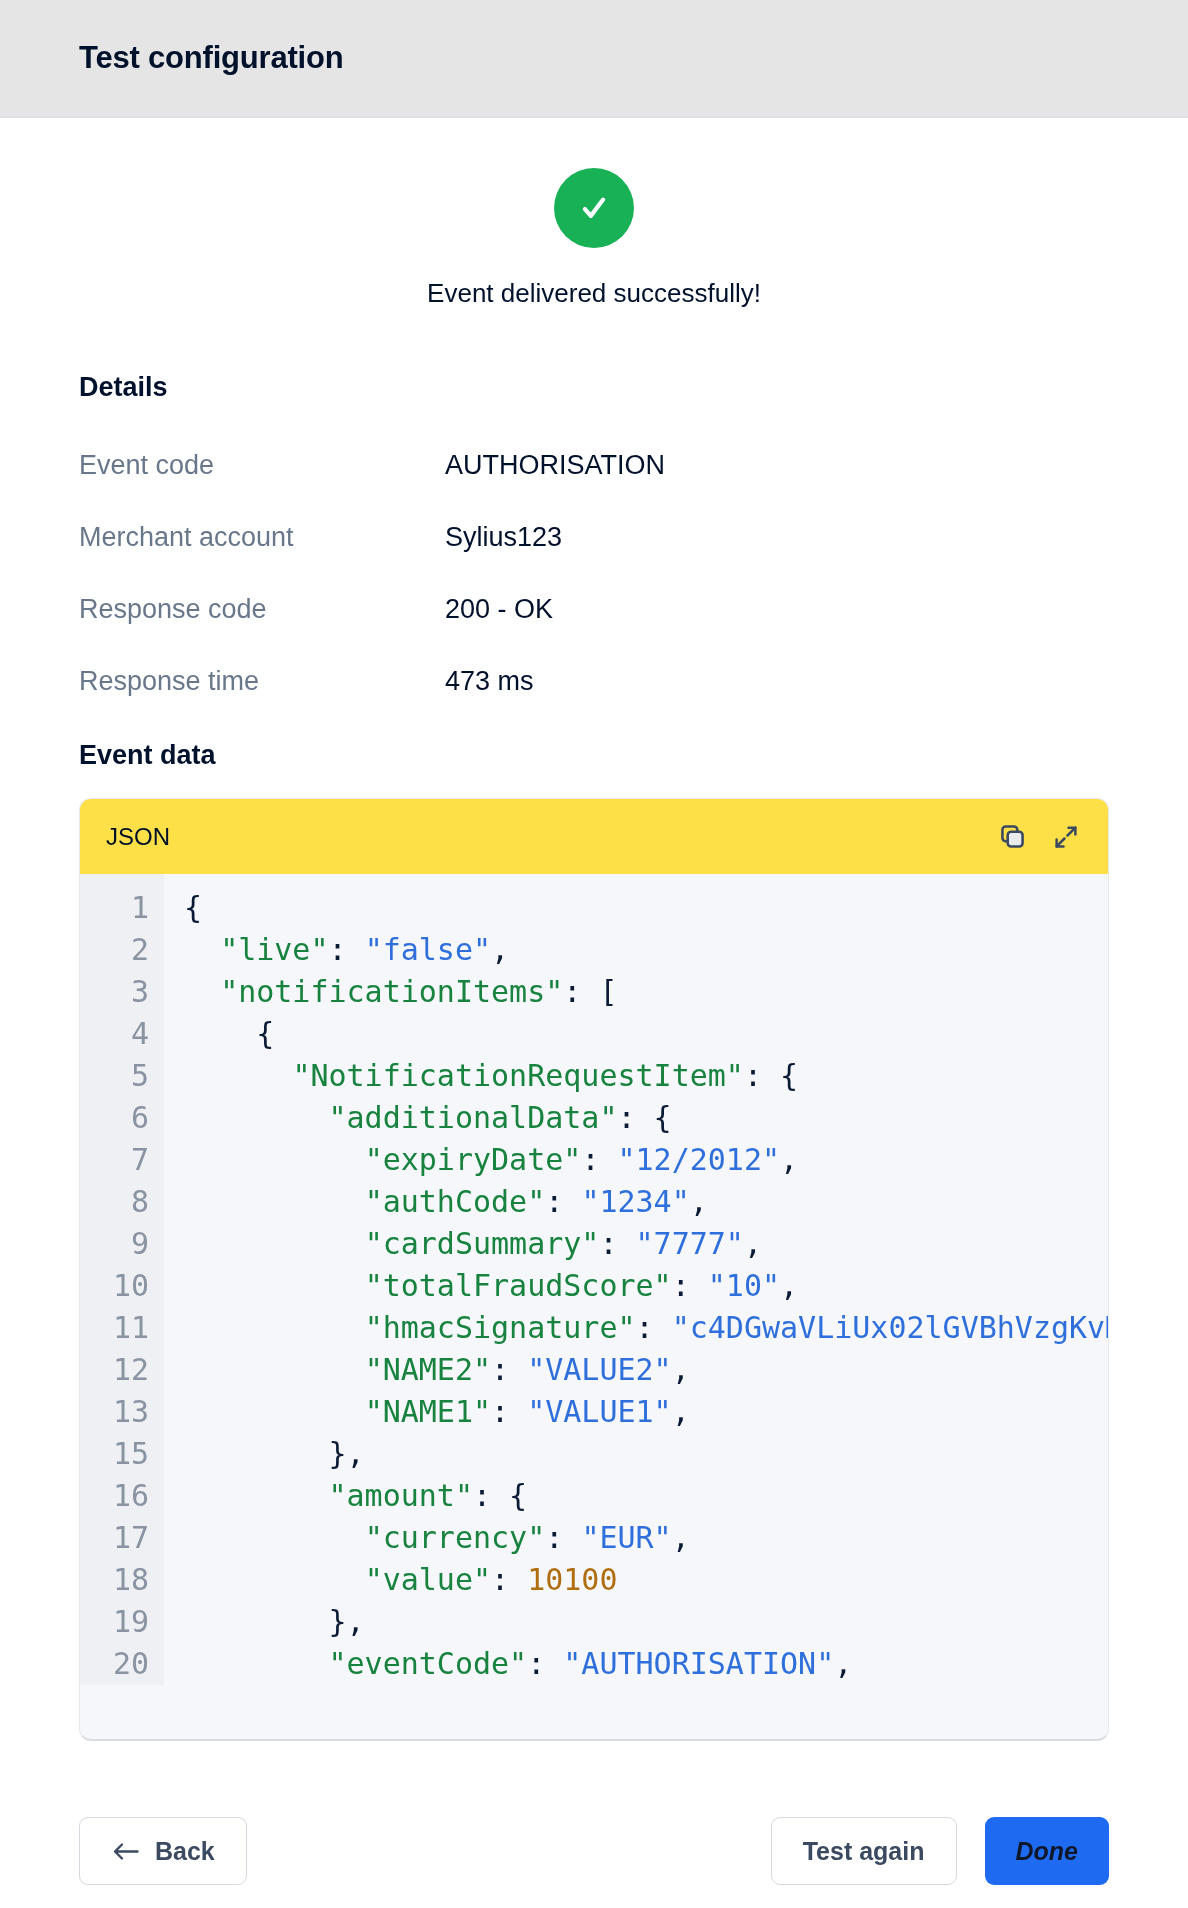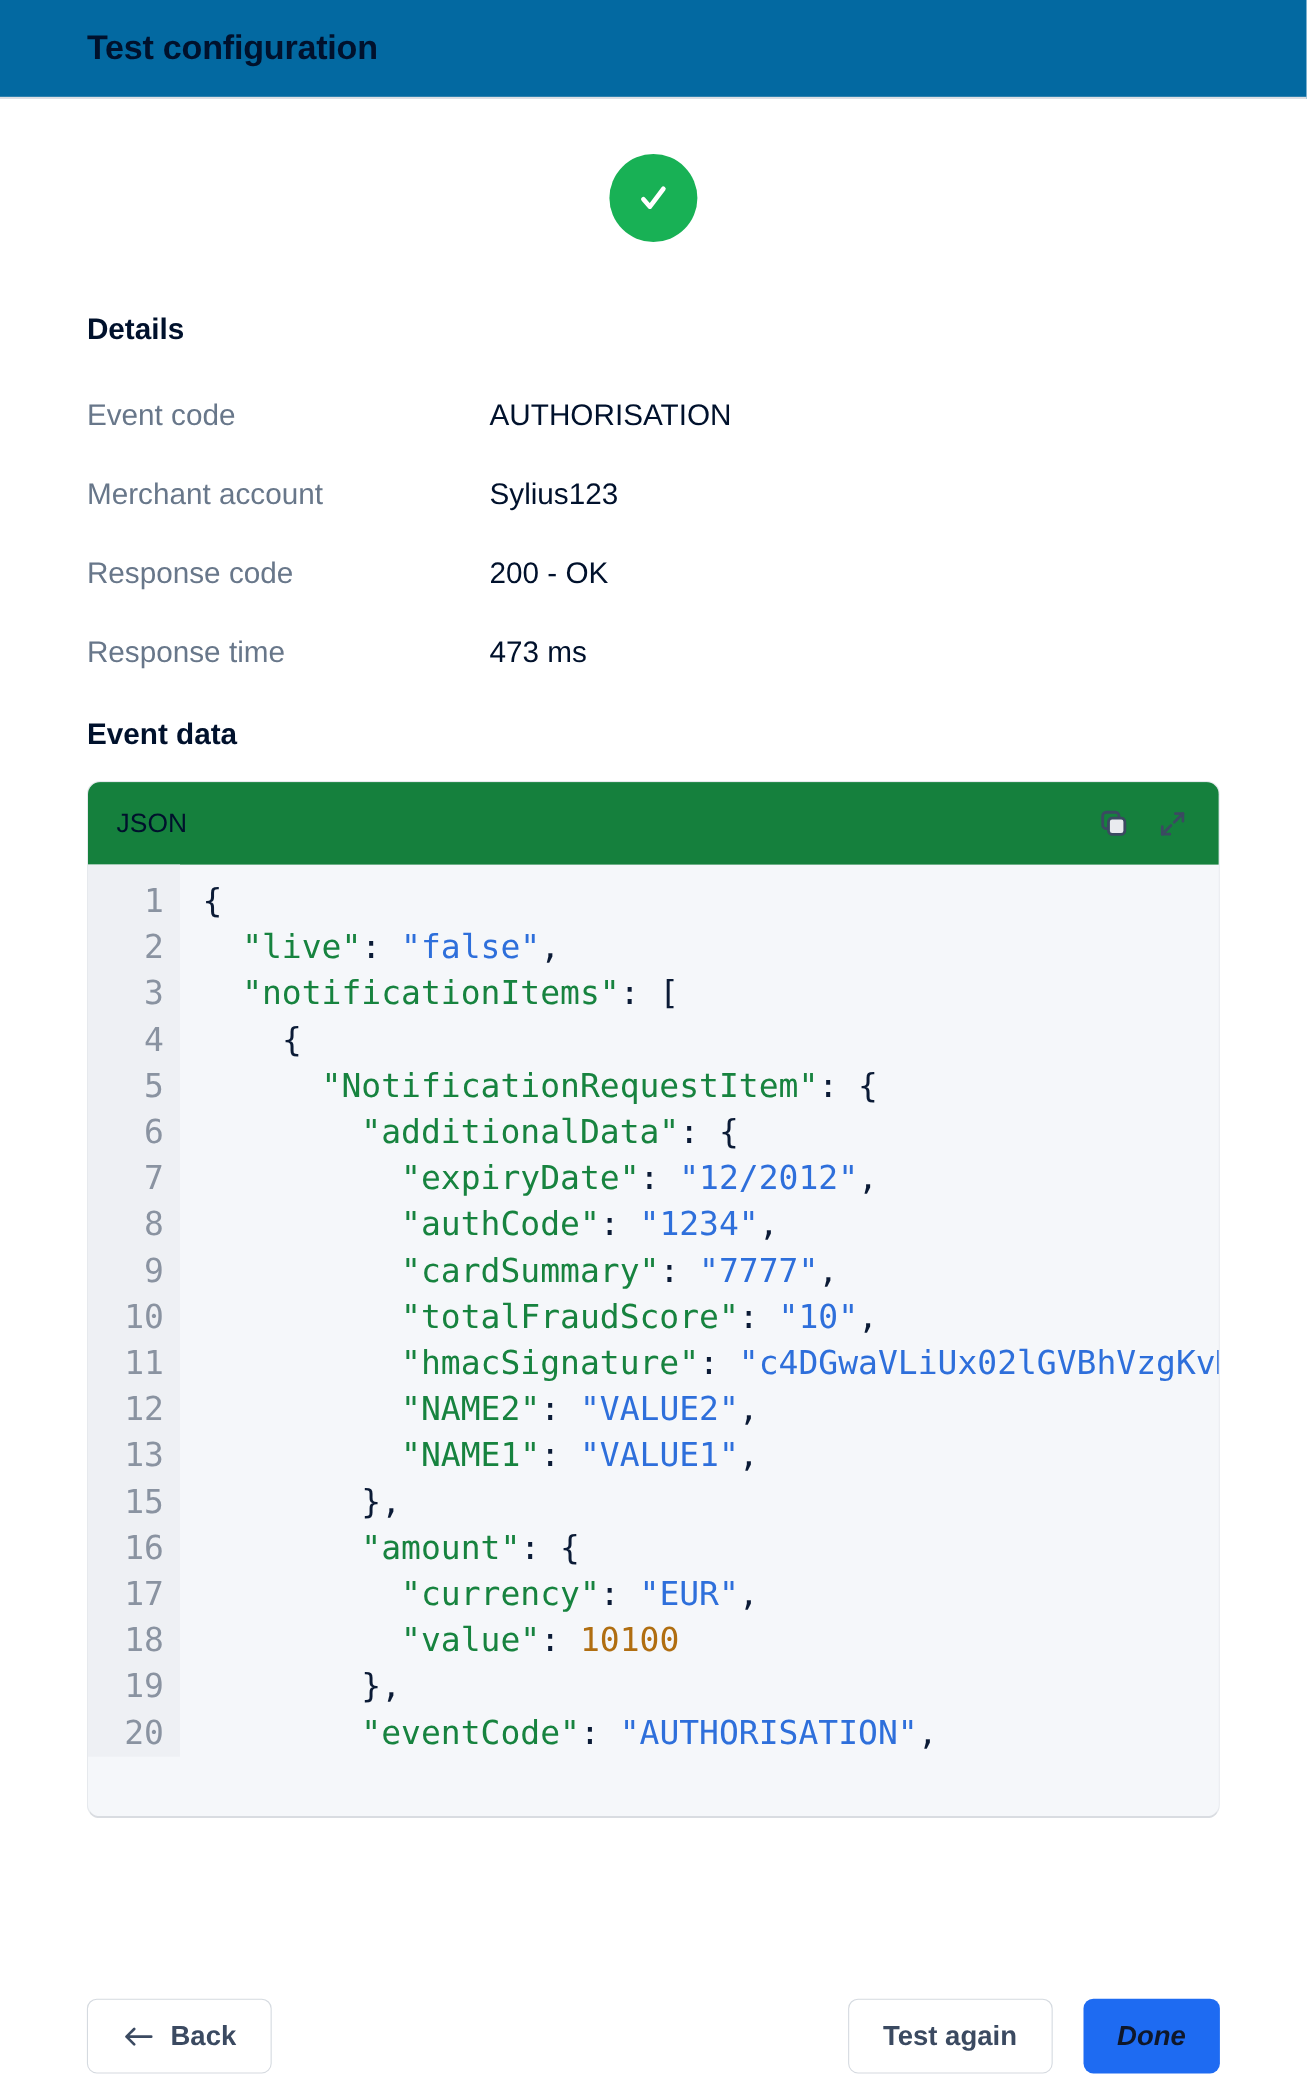--- a/index.html
+++ b/index.html
@@ -9,22 +9,22 @@
     width: 1188px;
     height: 1908px;
     background: #ffffff;
     overflow: hidden;
     font-family: "Liberation Sans", sans-serif;
     color: var(--navy, #00112c);
   }
 
   
   .topbar {
-    height: 90px;
-    background: #0369a1;
+    height: 118px;
+    background: #e5e5e5;
     border-bottom: 2px solid #dcdfe4;
     display: flex;
     align-items: center;
     padding: 0 79px;
   }
   .topbar h1 {
     margin: 0;
     font-size: 31px;
     font-weight: 700;
     letter-spacing: -0.2px;
@@ -67,21 +67,21 @@
     margin: 27px 79px 0;
     height: 943px;
     border-radius: 12px;
     overflow: hidden;
     background: #f5f7fa;
     border: 1px solid #e6e9ed;
     border-bottom: 2px solid #d9dce1;
   }
   .json-header {
     height: 75px;
-    background: #15803d;
+    background: #fde047;
     display: flex;
     align-items: center;
     padding: 0 26px;
   }
   .json-title { font-size: 24px; color: var(--navy, #00112c); }
   .json-actions { margin-left: auto; display: flex; align-items: center; gap: 22px; }
   .icon-btn {
     background: transparent; border: none; padding: 0; margin: 0;
     width: 32px; height: 32px; display: inline-flex;
     align-items: center; justify-content: center; cursor: pointer;
@@ -148,20 +148,21 @@
   <header class="topbar">
     <h1>Test configuration</h1>
   </header>
 
   <section class="status">
     <div class="circle">
       <svg width="42" height="42" viewBox="0 0 24 24">
         <path d="M6.8 12.6l3.4 3.9 7-9.3" fill="none" stroke="#ffffff" stroke-width="2.4" stroke-linecap="round" stroke-linejoin="round"></path>
       </svg>
     </div>
+    <div class="status-msg">Event delivered successfully!</div>
   </section>
 
   <section class="side-pad">
     <h2 class="section-heading details-heading">Details</h2>
     <div class="rows">
       <div class="row">
         <span class="label">Event code</span>
         <span class="value">AUTHORISATION</span>
       </div>
       <div class="row">

